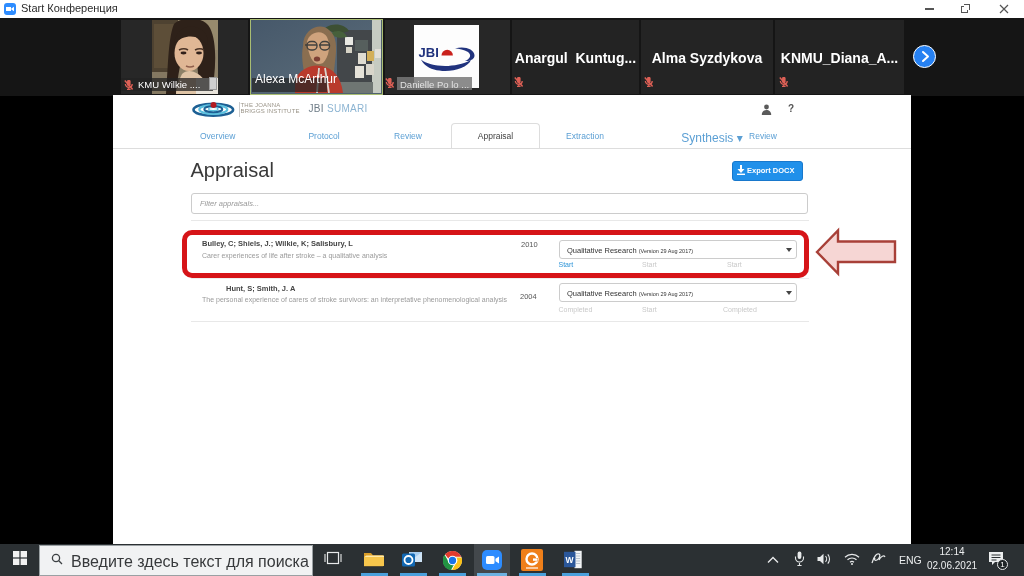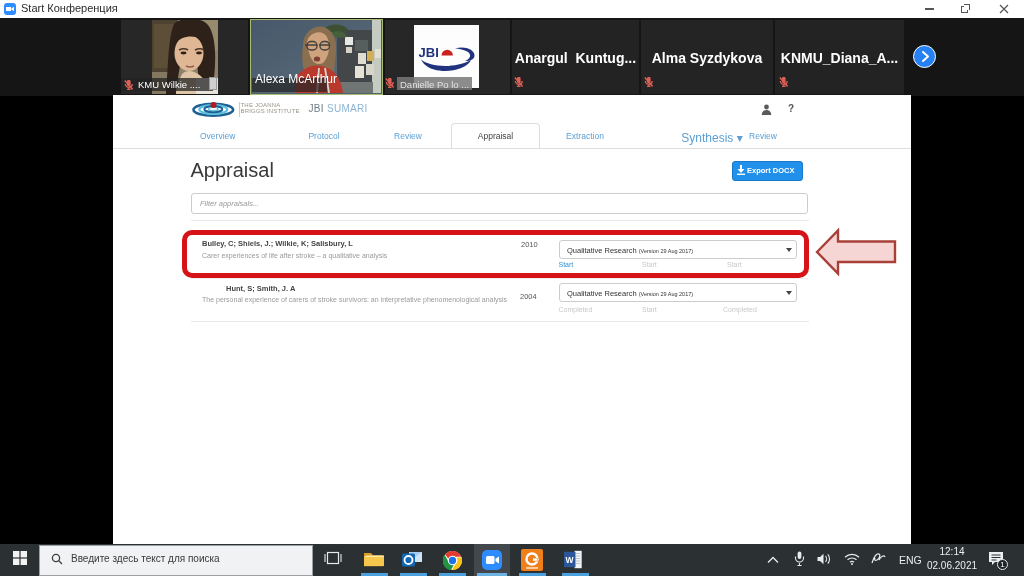--- a/index.html
+++ b/index.html
@@ -213,21 +213,21 @@
     <rect x="7.6" y="0" width="6.4" height="6.4" fill="#f2f2f2"></rect>
     <rect x="0" y="7.6" width="6.4" height="6.4" fill="#f2f2f2"></rect>
     <rect x="7.6" y="7.6" width="6.4" height="6.4" fill="#f2f2f2"></rect>
   </svg>
 
 <div class="abs" style="left:39px;top:545px;width:274px;height:31px;background:#f1f2f3;border:1px solid #9aa0a3;"></div>
 <svg class="abs" style="left:51px;top:553px;" width="12" height="12" viewBox="0 0 12 12">
     <circle cx="5" cy="5" r="3.6" fill="none" stroke="#3c4043" stroke-width="1.3"></circle>
     <path d="M7.8 7.8 L11 11" stroke="#3c4043" stroke-width="1.3"></path>
   </svg>
-<div class="abs" style="left:71px;top:553px;font-size:10px;color:#37393b;text-align:center;">Введите здесь текст для поиска</div>
+<div class="abs" style="left:71px;top:553px;font-size:16px;color:#37393b;text-align:center;">Введите здесь текст для поиска</div>
 
 <svg class="abs" style="left:324px;top:551px;" width="18" height="14" viewBox="0 0 18 14">
     <rect x="3.5" y="1.5" width="11" height="11" fill="none" stroke="#e7e9ea" stroke-width="1.2"></rect>
     <path d="M1 3 v8 M17 3 v8" stroke="#e7e9ea" stroke-width="1.1"></path>
   </svg>
 
 <svg class="abs" style="left:363px;top:551px;" width="22" height="17" viewBox="0 0 22 17">
     <path d="M1 2 h7 l2 2.2 h10 v11 H1 Z" fill="#d99c28"></path>
     <path d="M1 6 h20 v9 H1 Z" fill="#f7c64c"></path>
     <path d="M1 6 l2.5 -1.5 h17.5 v1.5 Z" fill="#ffe9a8"></path>

